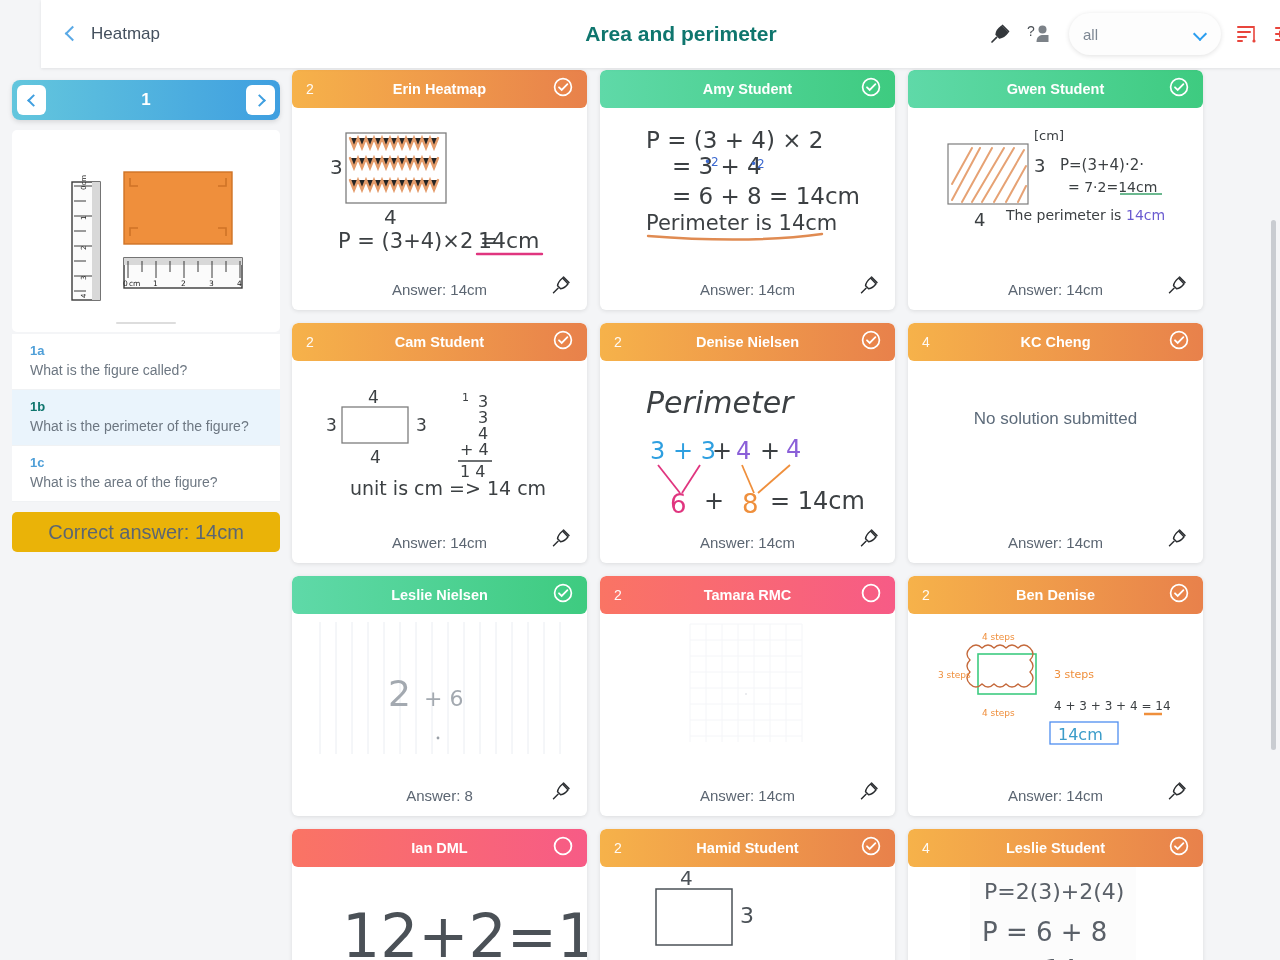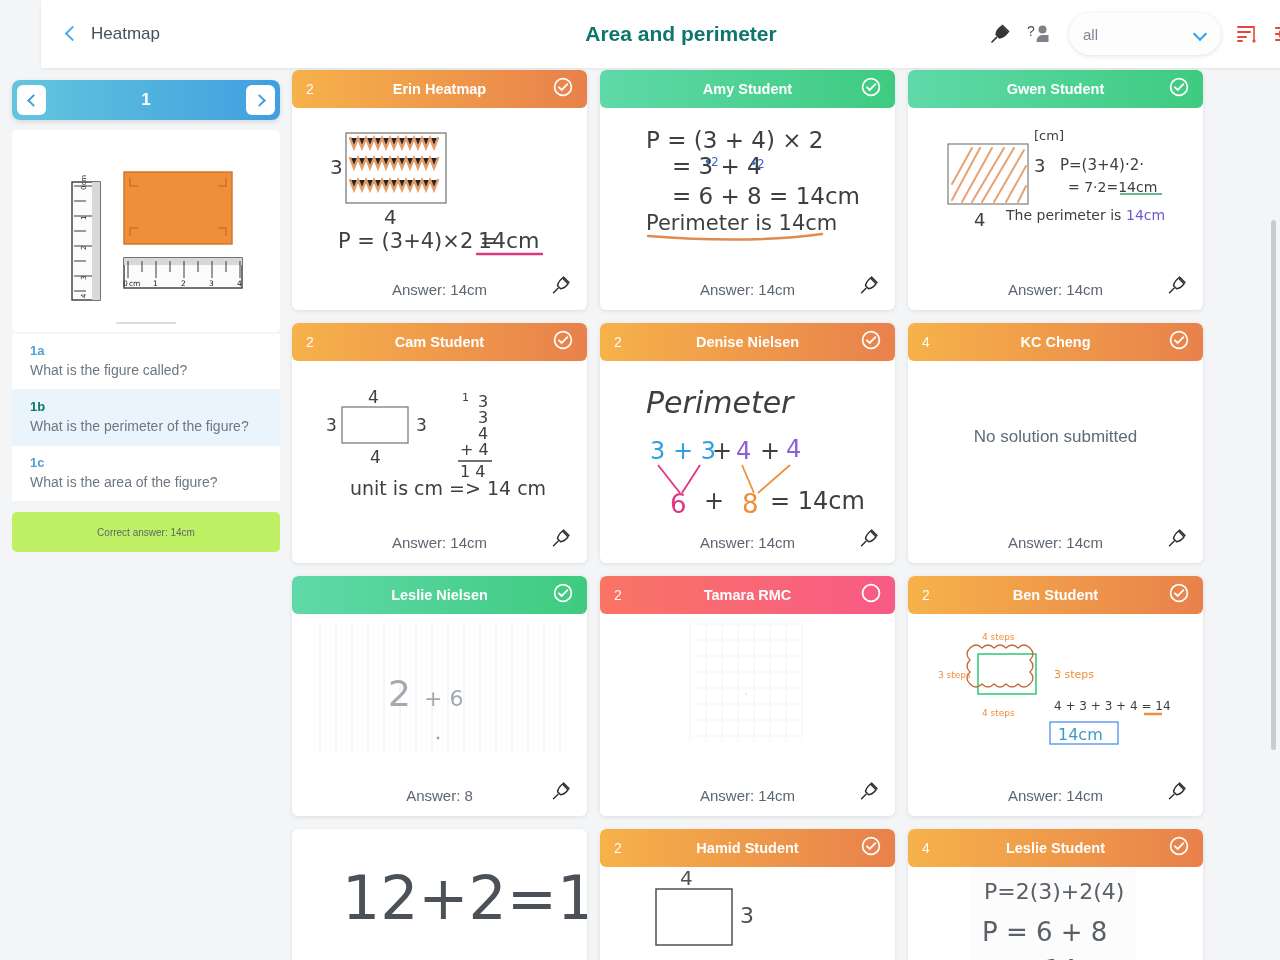--- a/index.html
+++ b/index.html
@@ -79,23 +79,23 @@
   .q-item {
     background: #fff; padding: 9px 18px 11px 18px; border-bottom: 1px solid #f0f2f4;
     cursor: pointer;
   }
   .q-item.active { background: #eaf4fc; }
   .q-code { font-size: 13px; color: #4f9fd8; font-weight: bold; margin-bottom: 4px; }
   .q-item.active .q-code { color: #0f766e; }
   .q-text { font-size: 14px; color: #6d7782; }
 
   .correct-answer {
-    margin-top: 10px; background: #bef264; border-radius: 5px; height: 40px;
+    margin-top: 10px; background: #eab308; border-radius: 5px; height: 40px;
     display: flex; align-items: center; justify-content: center;
-    font-size: 10px; color: #5c6672;
+    font-size: 20px; color: #5c6672;
   }
 
   
   .grid {
     position: absolute; left: 292px; top: 0; width: 920px; height: 892px;
     padding-top: 2px;
   }
   .card-row { display: flex; gap: 13px; margin-bottom: 13px; }
   .card {
     width: 295px; border-radius: 6px; background: #fff; overflow: hidden;
@@ -112,21 +112,21 @@
     font-size: 14px; color: #fff; width: 24px; text-align: left; opacity: .95;
   }
   .card-name {
     position: absolute; left: 0; right: 0; text-align: center;
     font-size: 14.5px; font-weight: bold; color: #fff; pointer-events: none;
   }
   .card-status { margin-left: auto; z-index: 2; cursor: pointer; }
   .card-body { height: 160px; position: relative; overflow: hidden; }
   .work-svg { position: absolute; left: 0; top: 0; width: 295px; height: 160px; }
   .no-solution {
-    position: absolute; left: 0; right: 0; top: 66px; text-align: center;
+    position: absolute; left: 0; right: 0; top: 48px; text-align: center;
     font-size: 17px; color: #5d6b7a;
   }
   .card-foot {
     height: 42px; display: flex; align-items: center; justify-content: center;
     position: relative;
   }
   .answer-label { font-size: 15px; color: #5c6672; text-align: right; }
   .pin-btn { position: absolute; right: 13px; top: 4px; cursor: pointer; }
 
   
@@ -632,21 +632,21 @@
                     <path d="M10 16.3 L5.5 20.8"></path>
                   </g>
                 </svg>
             </span>
           </div>
         </div>
 
         <div class="card">
           <div class="card-head orange">
             <span class="card-badge">2</span>
-            <span class="card-name">Ben Student</span>
+            <span class="card-name">Ben Denise</span>
             <span class="card-status">
               <svg width="20" height="20" viewBox="0 0 20 20">
                   <circle cx="10" cy="10" r="8.4" fill="none" stroke="#fff" stroke-width="1.7"></circle>
                   <path d="M6 10.3 l2.7 2.7 L14.4 7.2" fill="none" stroke="#fff" stroke-width="1.8" stroke-linecap="round"></path>
                 </svg>
             </span>
           </div>
           <div class="card-body">
             <svg class="work-svg" viewBox="0 0 295 160">
               <rect x="70" y="40" width="58" height="40" fill="none" stroke="#3ecb80" stroke-width="1.6"></rect>
@@ -672,20 +672,29 @@
                   </g>
                 </svg>
             </span>
           </div>
         </div>
       </div>
 
       <div class="card-row">
 
         <div class="card">
+          <div class="card-head red">
+            <span class="card-badge"></span>
+            <span class="card-name">Ian DML</span>
+            <span class="card-status">
+              <svg width="20" height="20" viewBox="0 0 20 20">
+                  <circle cx="10" cy="10" r="8.4" fill="none" stroke="#fff" stroke-width="1.8"></circle>
+                </svg>
+            </span>
+          </div>
           <div class="card-body">
             <svg class="work-svg" viewBox="0 0 295 160">
               <text class="hand-text" x="50" y="90" font-size="60" fill="#4b5157">12+2=14</text>
             </svg>
           </div>
 
         </div>
 
         <div class="card">
           <div class="card-head orange">

